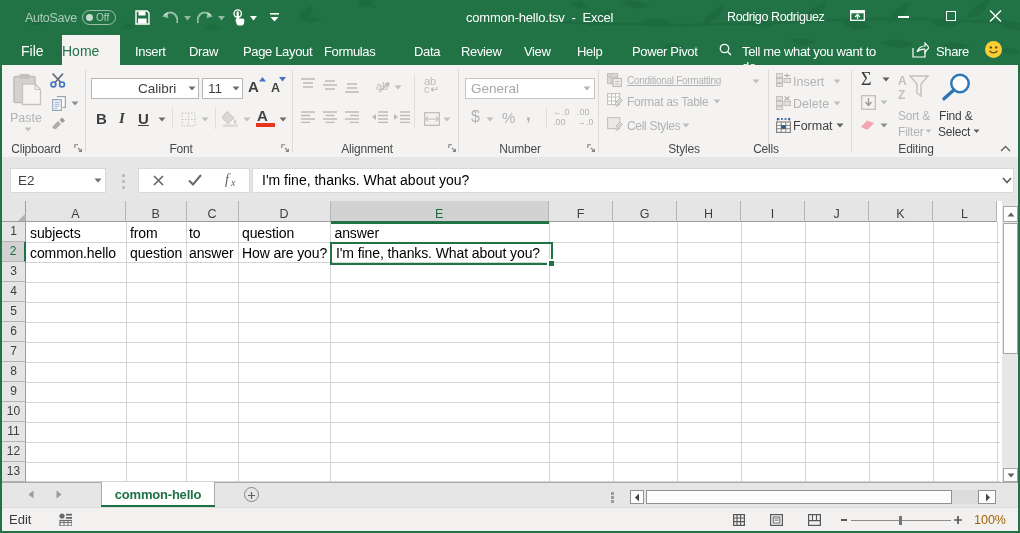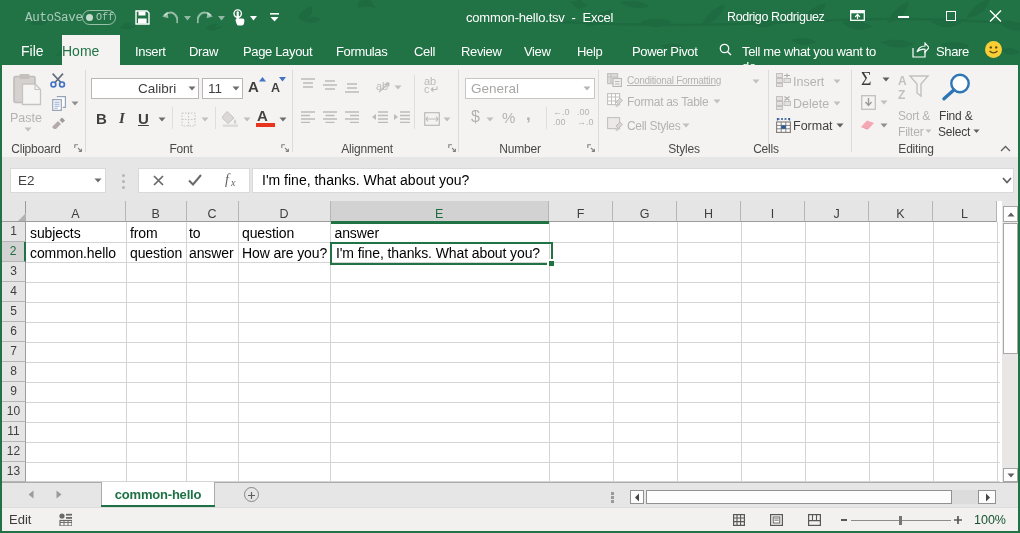--- a/index.html
+++ b/index.html
@@ -4,21 +4,21 @@
 <style>
   * { margin:0; padding:0; box-sizing:border-box; }
   html,body { width:1020px; height:533px; overflow:hidden; }
   body { position:relative; font-family:"Liberation Sans",sans-serif; background:#fff; }
   .abs { position:absolute; }
   
   #titlebar { left:0; top:0; width:1020px; height:65px; background:#217346; }
   #tabrow { left:0; top:35px; width:880px; height:30px; }
   .wtxt { color:#fff; font-size:13px; }
   .tabt { font-size:13px; letter-spacing:-0.35px; }
-  .dimtxt { color:rgba(255,255,255,0.62);font-family:Liberation Mono, monospace; }
+  .dimtxt { color:rgba(255,255,255,0.62); }
   
   #ribbon { left:0; top:65px; width:1020px; height:92px; background:#f4f3f2; }
   .gsep { position:absolute; width:1px; top:5px; height:82px; background:#dcdbda; }
   .glabel { position:absolute; top:77px; font-size:12px; color:#494949; width:120px; margin-left:-60px; text-align:center; letter-spacing:-0.2px;}
   .gray { color:#b3b3b3; }
   .dk { color:#3f3f3f; }
   
   #fbar { left:0; top:157px; width:1020px; height:44px; background:#e6e6e6; border-left:2px solid #217346; border-right:2px solid #217346; }
   .whitebox { position:absolute; top:11px; height:25px; background:#fff; border:1px solid #d9d9d9; }
   
@@ -131,22 +131,22 @@
     <path d="M1 0.5 L12 11.5 M12 0.5 L1 11.5" stroke="#fff" stroke-width="1.4"></path>
   </svg>
 </div>
 <div class="abs" id="tabrow">
   <span class="abs wtxt" style="left:21px;top:8px;font-size:14px;">File</span>
   <div class="abs" style="left:62px;top:0;width:58px;height:30px;background:#f4f3f2;"></div>
   <span class="abs" style="left:62px;top:8px;width:58px;text-align:left;font-size:14px;color:#217346;">Home</span>
   <span class="abs wtxt tabt" style="left:135px;top:8.5px;">Insert</span>
   <span class="abs wtxt tabt" style="left:189px;top:8.5px;">Draw</span>
   <span class="abs wtxt tabt" style="left:243px;top:8.5px;">Page Layout</span>
-  <span class="abs wtxt tabt" style="left:336px;top:8.5px;">Formulas</span>
-  <span class="abs wtxt tabt" style="left:414px;top:8.5px;">Cell</span>
+  <span class="abs wtxt tabt" style="left:324px;top:8.5px;">Formulas</span>
+  <span class="abs wtxt tabt" style="left:414px;top:8.5px;">Data</span>
   <span class="abs wtxt tabt" style="left:461px;top:8.5px;">Review</span>
   <span class="abs wtxt tabt" style="left:524px;top:8.5px;">View</span>
   <span class="abs wtxt tabt" style="left:577px;top:8.5px;">Help</span>
   <span class="abs wtxt tabt" style="left:632px;top:8.5px;">Power Pivot</span>
   <svg class="abs" style="left:719px;top:8px" width="13" height="14" viewBox="0 0 13 14">
     <circle cx="5.5" cy="5.5" r="4.2" fill="none" stroke="#fff" stroke-width="1.3"></circle>
     <path d="M8.7 8.7 L12 12" stroke="#fff" stroke-width="1.3"></path>
   </svg>
   <span class="abs wtxt tabt" style="left:742px;top:8.5px;">Tell me what you want to do</span>
   <svg class="abs" style="left:912px;top:7px" width="17" height="16" viewBox="0 0 17 16">
@@ -648,17 +648,17 @@
     <path d="M4.5 0.6 v6 M8.5 0.6 v6 M0.6 6.6 h11.8" stroke="#585858" stroke-width="1.1"></path>
   </svg>
 
   <div class="abs" style="left:841px;top:11px;width:6px;height:2px;background:#585858;"></div>
   <div class="abs" style="left:851px;top:11.5px;width:100px;height:1px;background:#8c8c8c;"></div>
   <div class="abs" style="left:900px;top:9px;width:1px;height:6px;background:#8c8c8c;"></div>
   <div class="abs" style="left:899px;top:7.5px;width:3px;height:9px;background:#757575;"></div>
   <svg class="abs" style="left:954px;top:8px" width="8" height="8" viewBox="0 0 8 8">
       <path d="M4 0 v8 M0 4 h8" stroke="#585858" stroke-width="1.7"></path>
     </svg>
-  <span class="abs" style="left:974px;top:4.5px;font-size:12.5px;color:#14532d;">100%</span>
+  <span class="abs" style="left:974px;top:4.5px;font-size:12.5px;color:#a16207;">100%</span>
 </div>
 <div class="abs" id="bottomborder"></div>
 <div class="abs" style="left:0;top:65px;width:2px;height:466px;background:#217346;"></div>
 <div class="abs" style="left:1018px;top:65px;width:2px;height:466px;background:#217346;"></div>
 
 </body></html>

